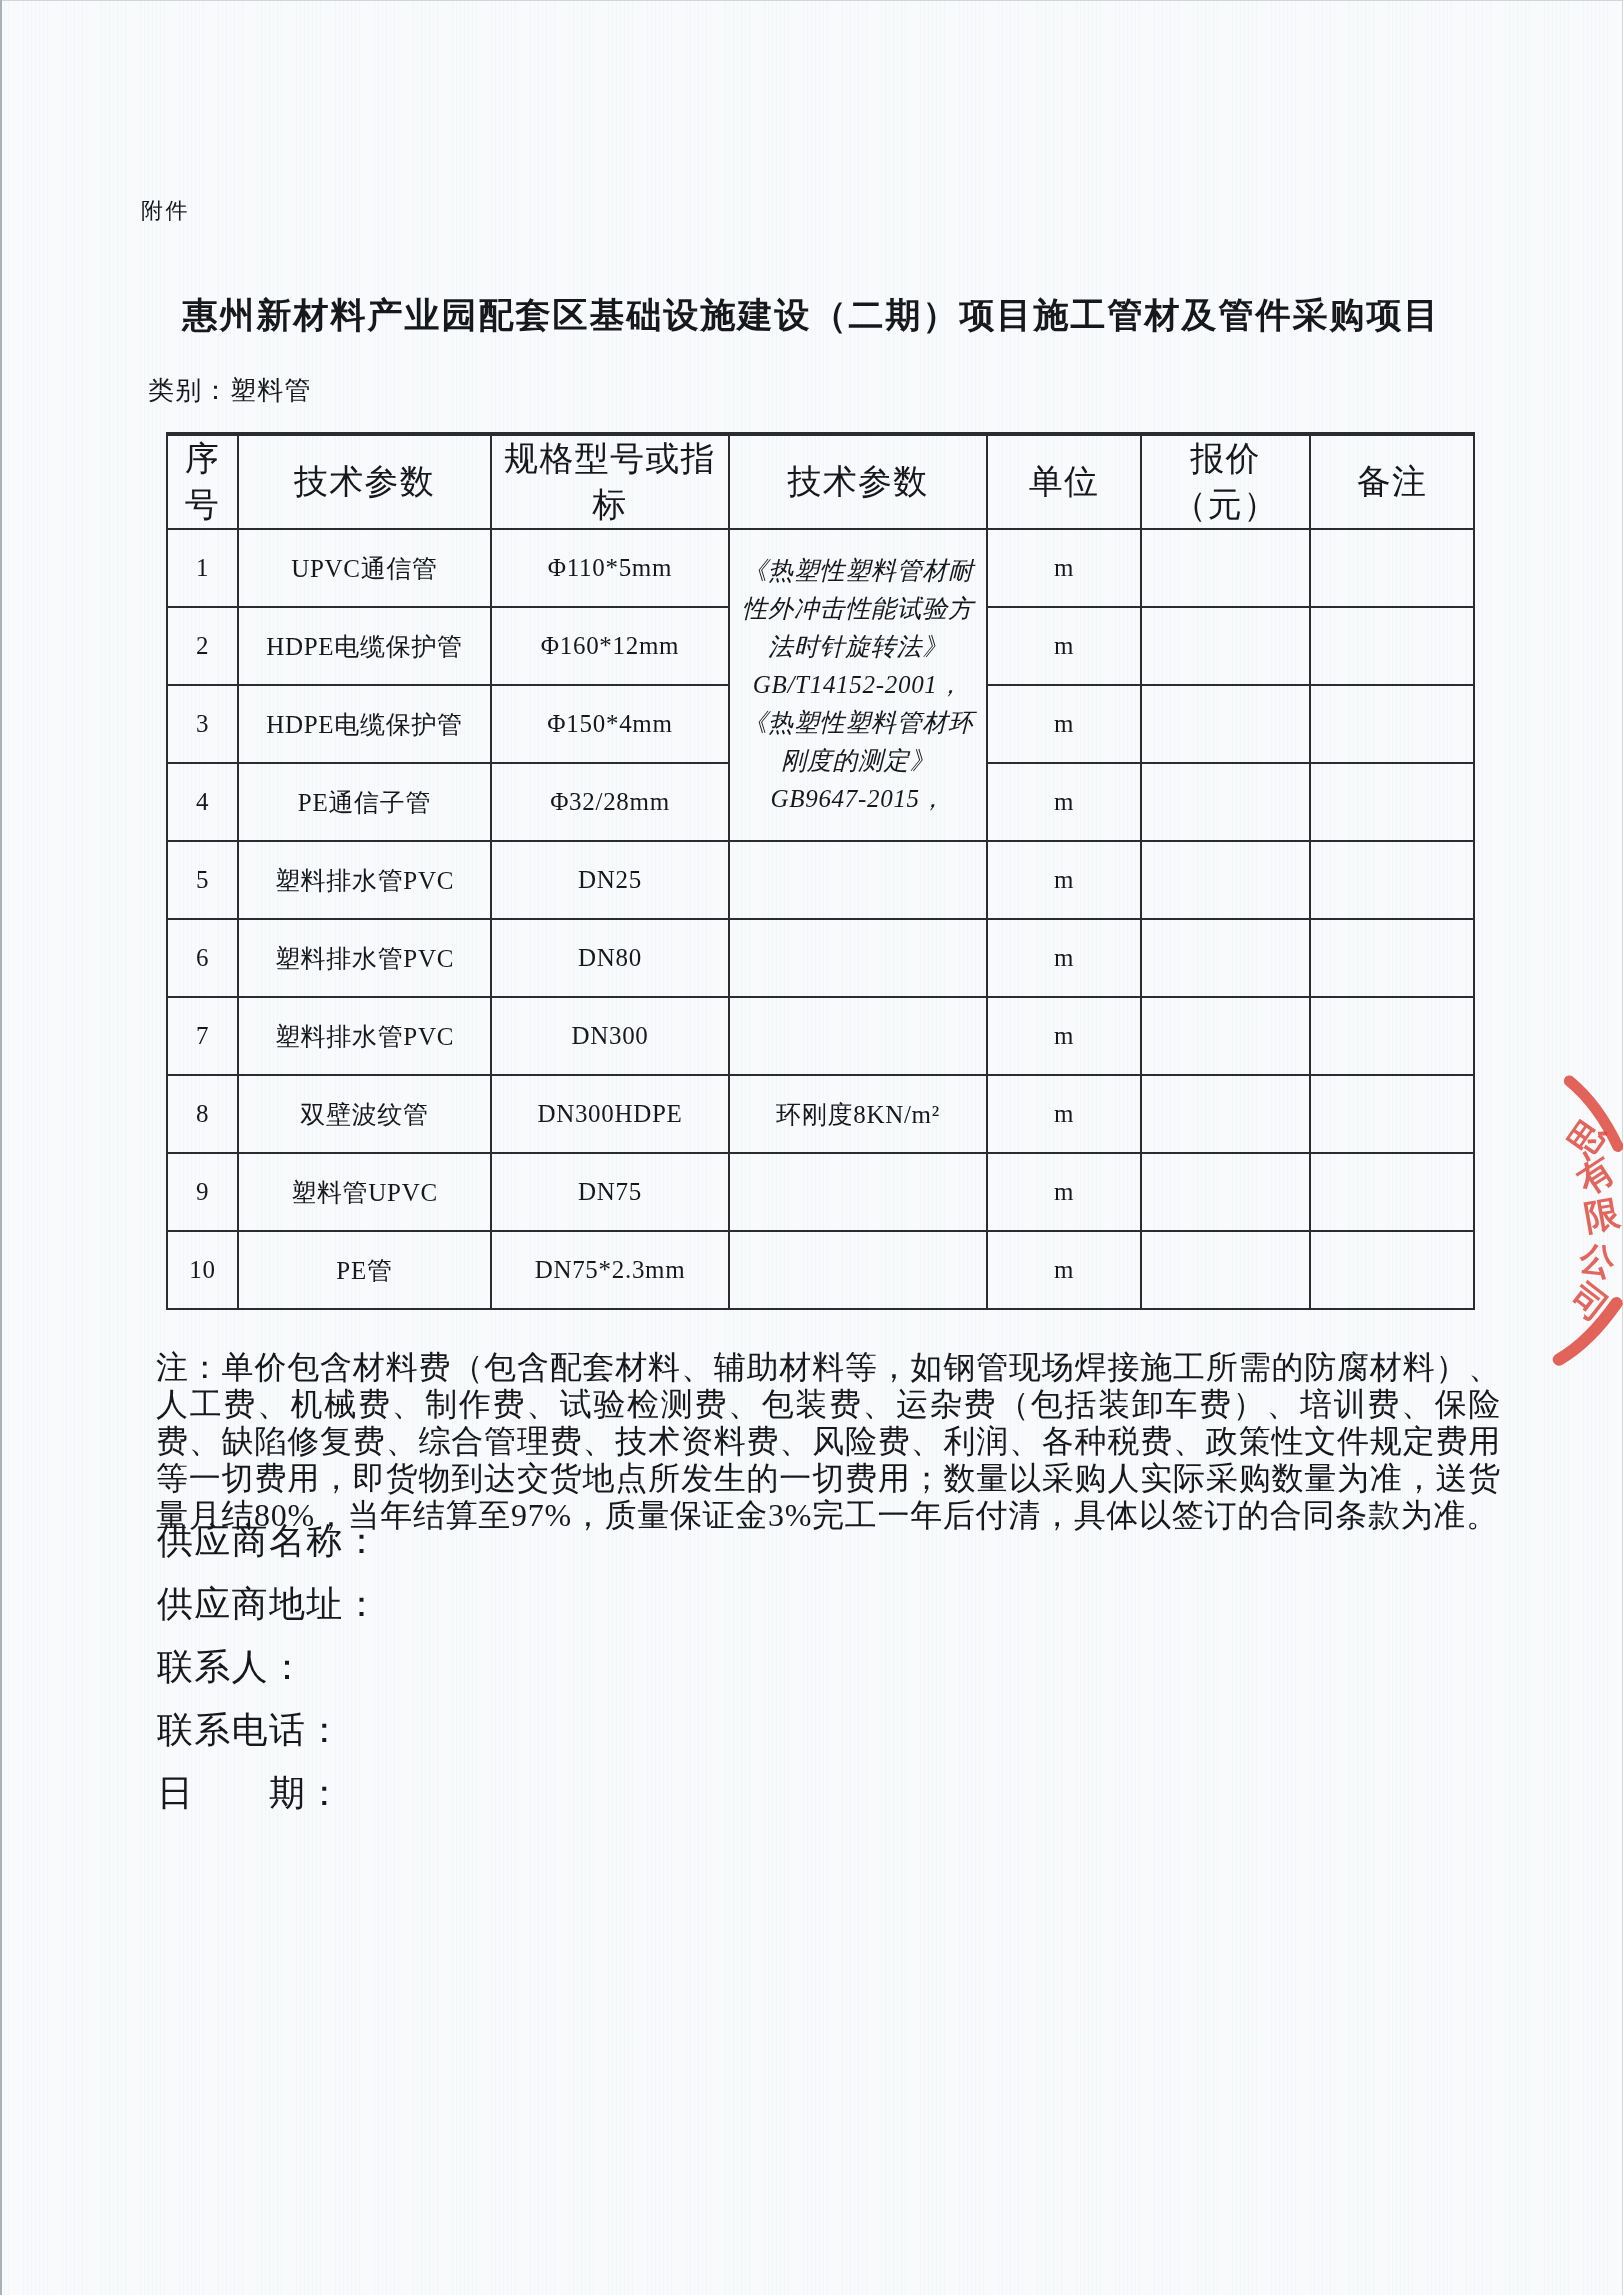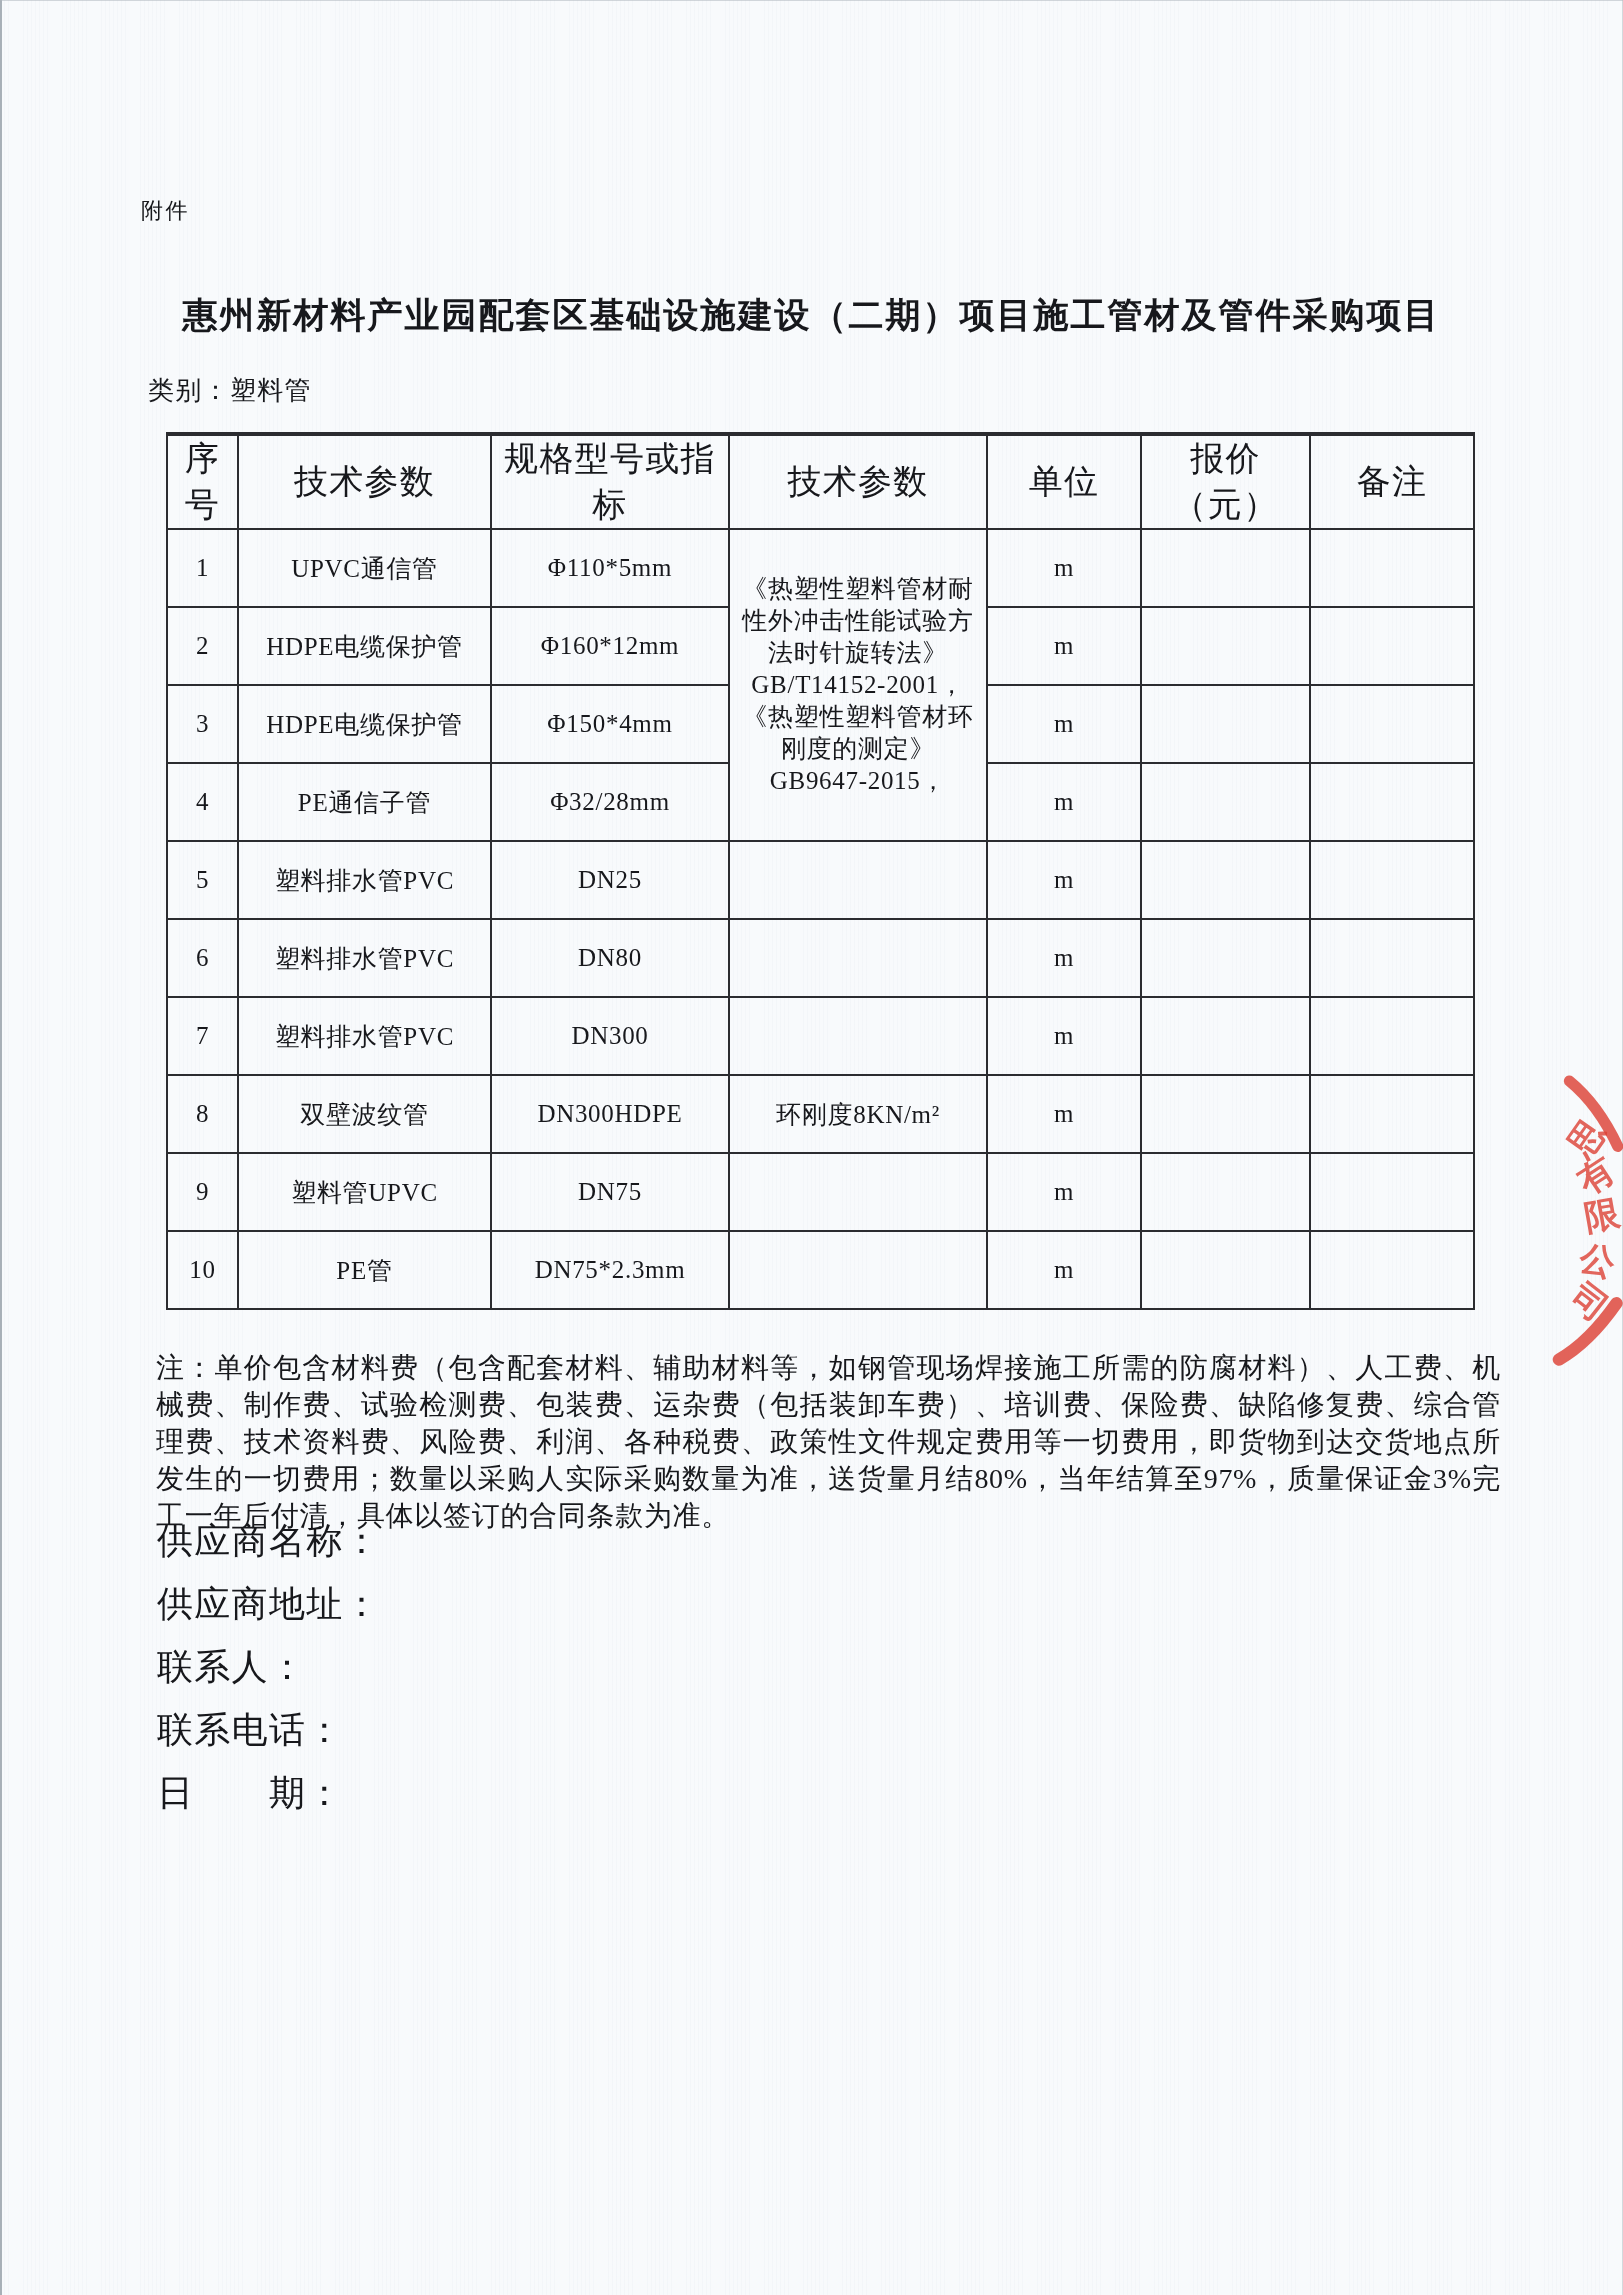--- a/index.html
+++ b/index.html
@@ -28,25 +28,25 @@
     border:2.6px solid #2b2c30;border-top-width:4.6px;
   }
   table.quote th, table.quote td{
     border:2.6px solid #2b2c30;
     text-align:center;vertical-align:middle;
     font-weight:400;padding:0 3.9px;
     overflow:hidden;
   }
   table.quote th{height:80px;font-size:34px;letter-spacing:1.3px;}
   table.quote td{height:76px;font-size:25px;letter-spacing:0.7px;}
-  td.tech-merged{font-size:25px;line-height:32px;letter-spacing:0;padding:0 2.6px;}
+  td.tech-merged{font-size:25px;line-height:38px;letter-spacing:0;padding:0 2.6px;font-style:italic;}
 
   .note{
     position:absolute;left:156px;top:1349px;width:1345px;
-    font-size:28px;line-height:37px;text-align:justify;letter-spacing:0.7px;
+    font-size:32px;line-height:37px;text-align:justify;letter-spacing:0.7px;
   }
   .supplier{position:absolute;left:157px;top:1517px;font-size:36px;letter-spacing:1.3px;}
   .supplier .field{height:63px;}
 
   .stamp-svg{position:absolute;left:1453px;top:1047px;pointer-events:none;}
   .stamp-svg text{
     font-family:"Liberation Serif","DejaVu Serif",serif;
     font-size:54px;font-weight:700;
   }
 </style>

